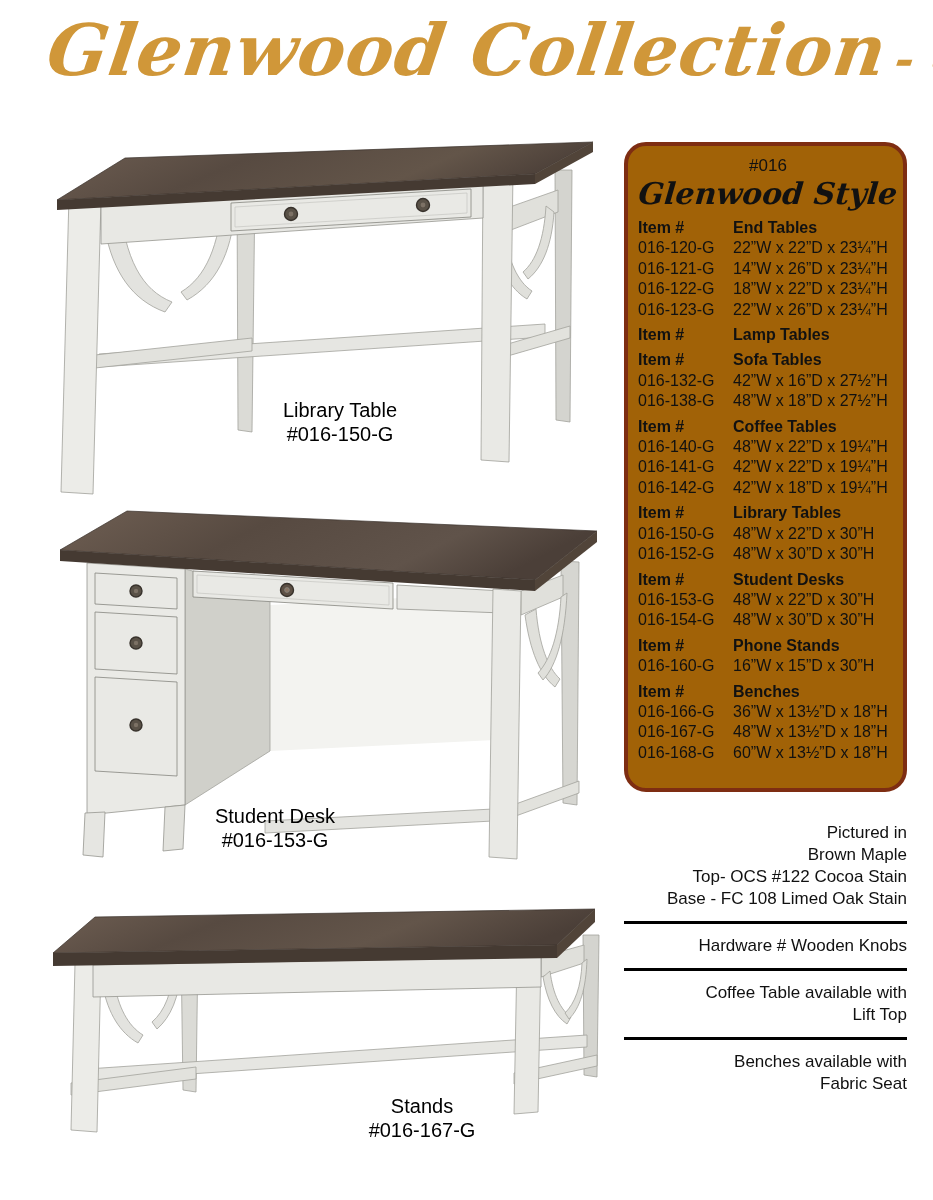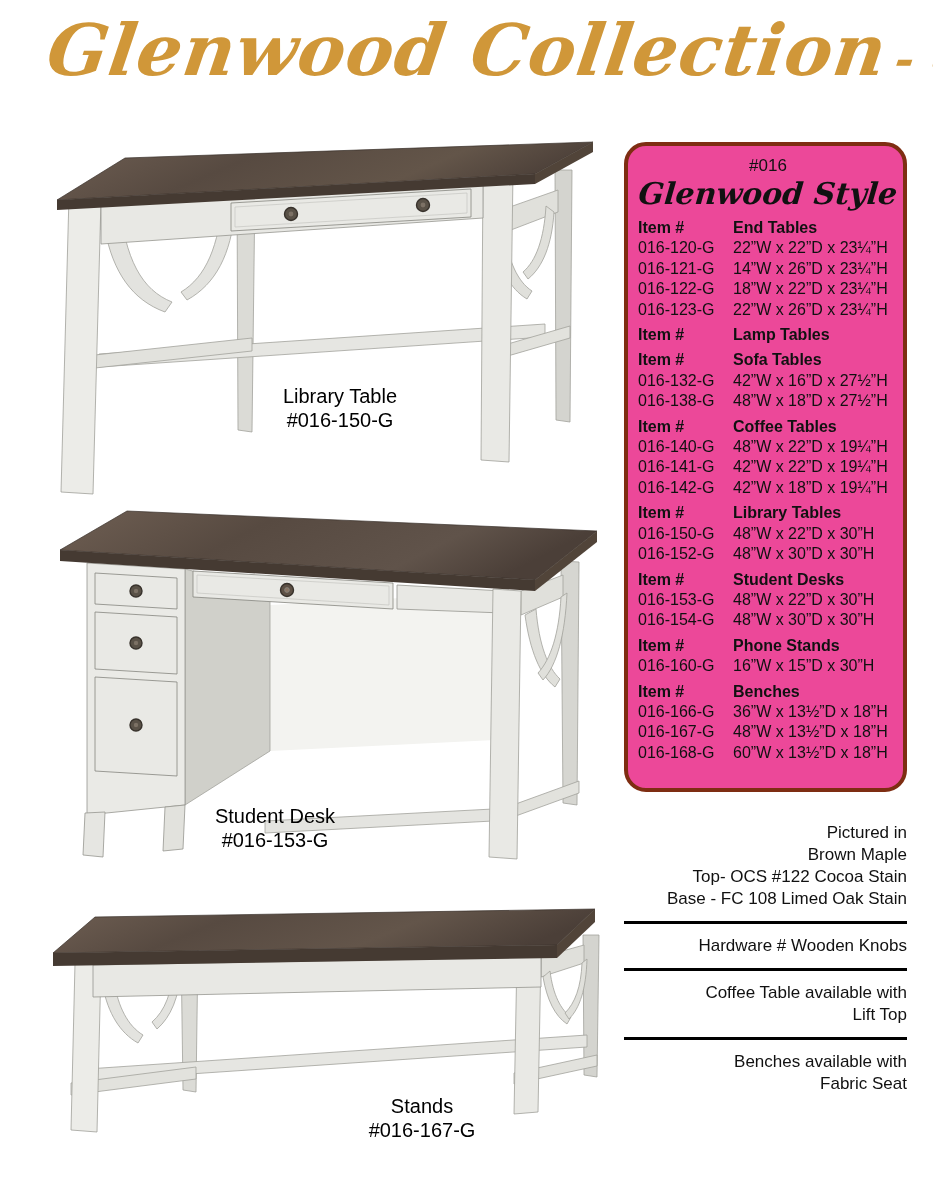--- a/index.html
+++ b/index.html
@@ -13,28 +13,28 @@
   #title .main{font-size:71px;letter-spacing:1px;}
   #title .suffix{font-size:46px;margin-left:10px;}
 
   
   figure{position:absolute;margin:0;padding:0;}
   #fig-library{left:35px;top:140px;width:575px;height:365px;}
   #fig-desk{left:35px;top:505px;width:580px;height:365px;}
   #fig-bench{left:35px;top:905px;width:585px;height:235px;}
   figcaption{position:absolute;width:220px;text-align:center;
              font-size:20px;line-height:24px;color:#000;}
-  #fig-library figcaption{left:195px;top:244px;}
+  #fig-library figcaption{left:195px;top:258px;}
   #fig-desk figcaption{left:130px;top:299px;}
   #fig-bench figcaption{left:277px;top:189px;}
 
   
   #spec-panel{position:absolute;left:624px;top:142px;width:283px;height:650px;
               box-sizing:border-box;border:4px solid #7e2d12;border-radius:22px;
-              padding:10px 5px 0 10px;background:#ec4899;}
+              padding:10px 5px 0 10px;background:#a16207;}
   #spec-number{text-align:center;font-size:17px;line-height:20px;}
   #spec-style{text-align:center;font-size:30px;line-height:36px;transform:skewX(-5deg);}
   #spec-table{margin-top:6px;}
   .spec-section{margin-top:5px;}
   .spec-row{display:flex;font-size:16px;line-height:20.4px;}
   .spec-row .c-item{width:95px;flex:none;}
   .spec-row.head{font-weight:bold;}
 
   
   #notes{position:absolute;left:624px;top:822px;width:283px;}

